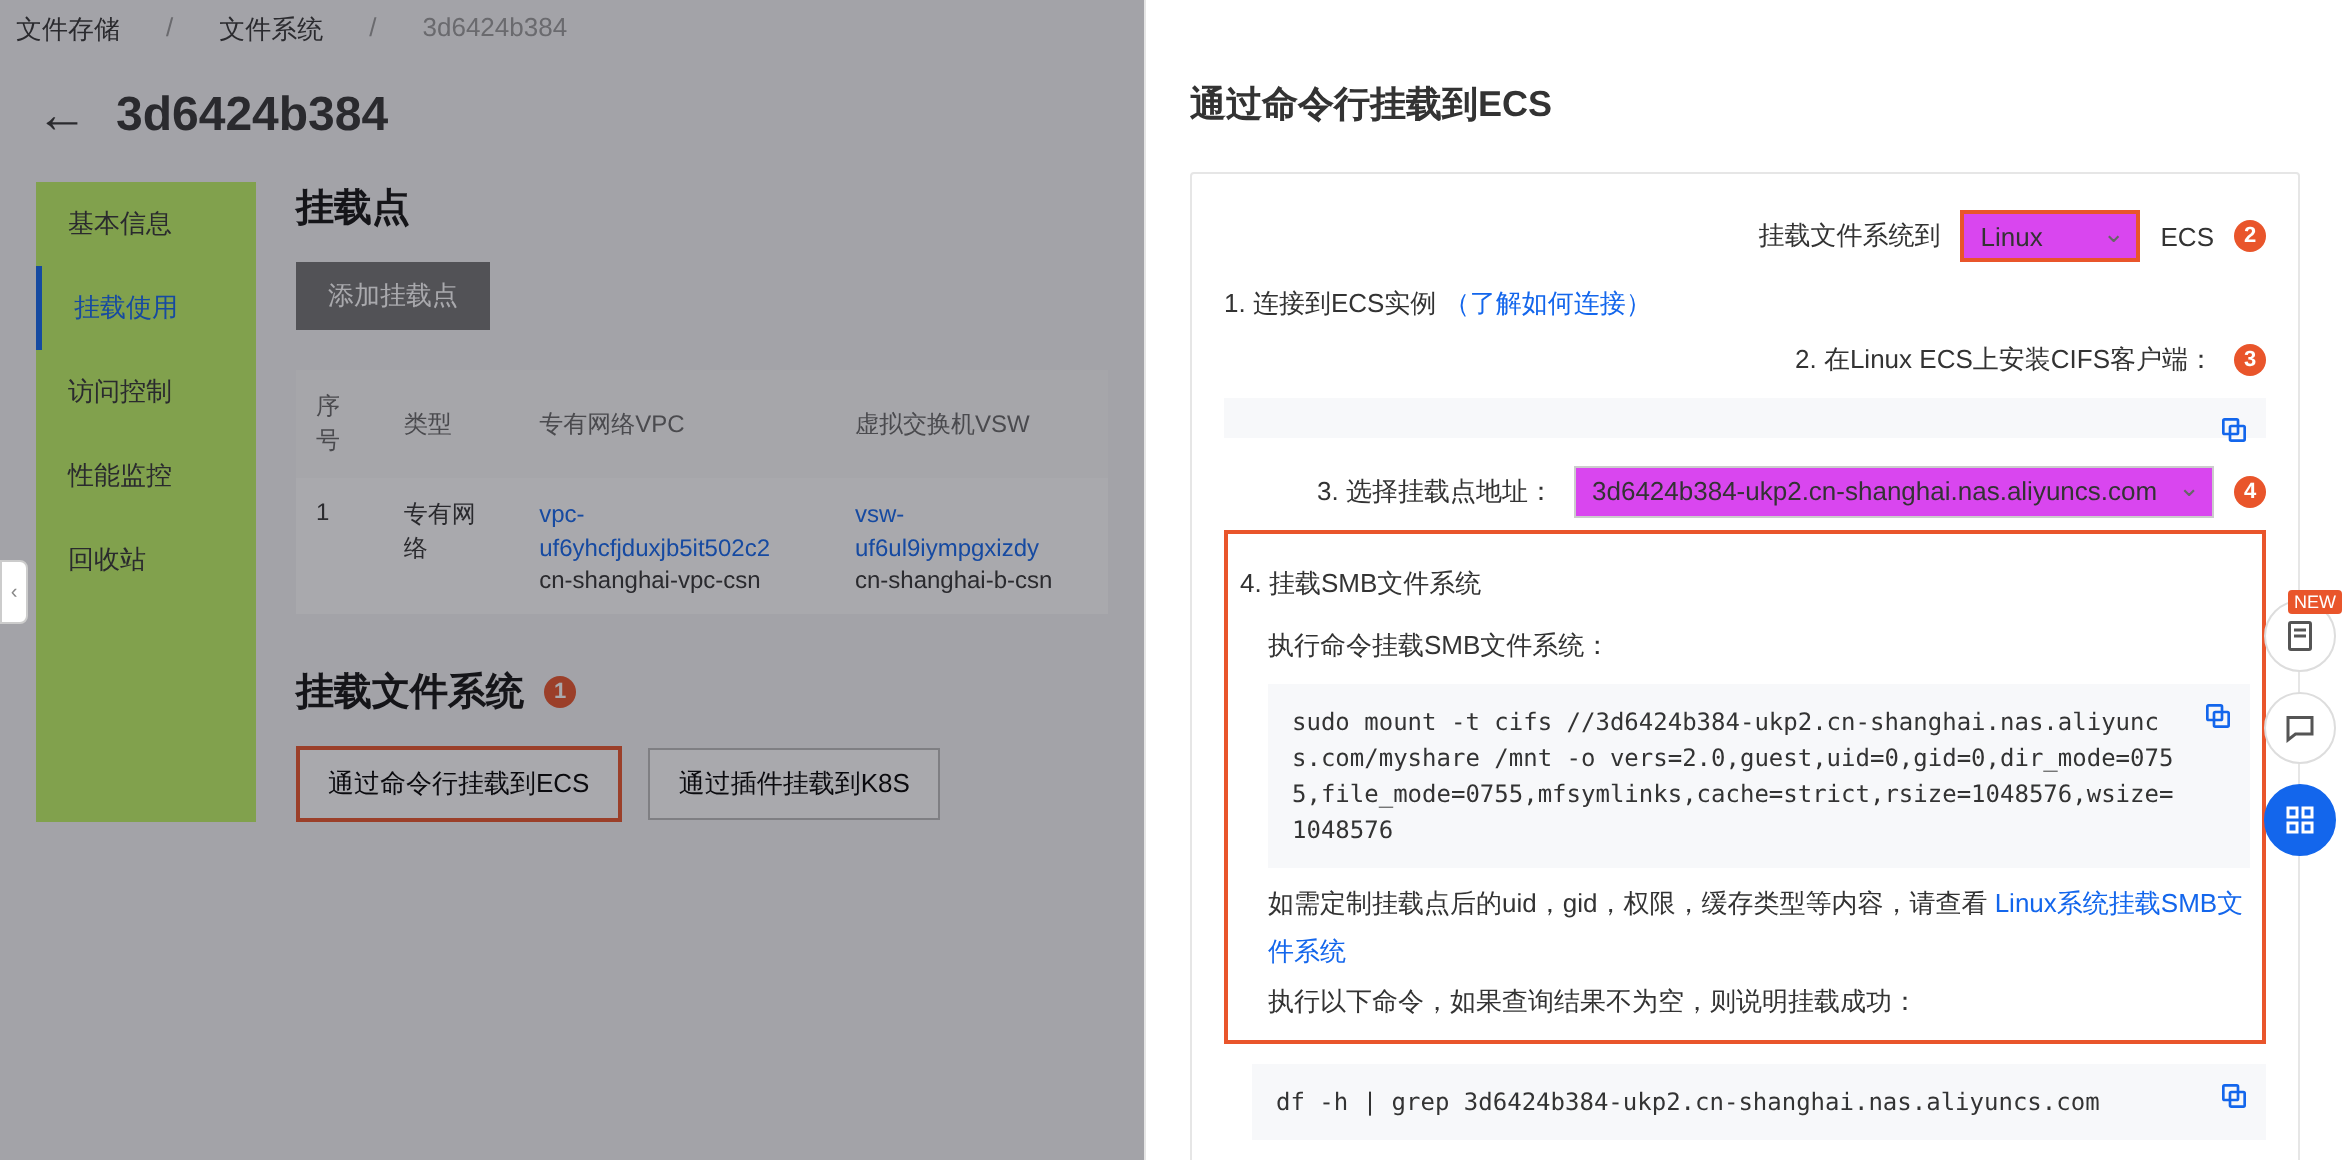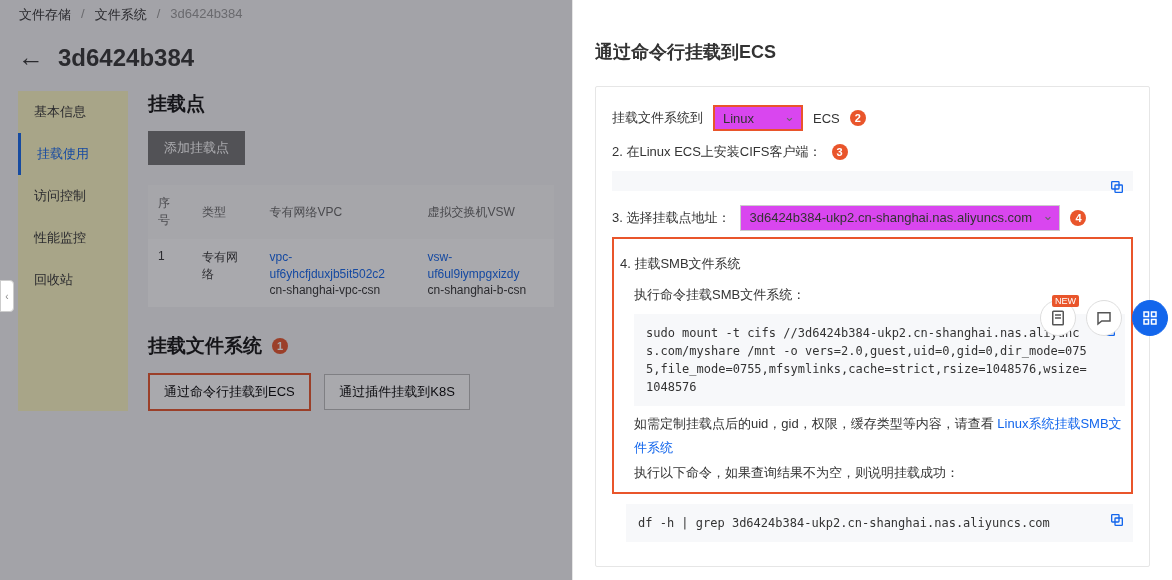--- a/index.html
+++ b/index.html
@@ -2,64 +2,64 @@
 <html><head>
 <meta charset="utf-8">
 <style>
   * { box-sizing: border-box; margin: 0; padding: 0; }
   body { font-family: -apple-system, "Segoe UI", "PingFang SC", "Microsoft YaHei", sans-serif; font-size: 13px; color: #333; background: #fff; width: 1172px; height: 580px; overflow: hidden; position: relative; }
   .page { display: flex; height: 100%; }
 
   
   .left-pane { width: 572px; height: 100%; background: #f5f5f7; position: relative; }
   .overlay { position: absolute; inset: 0; background: rgba(30,30,40,0.38); z-index: 5; pointer-events: none; }
-  .breadcrumb { font-size: 13px; color: #555; display: flex; gap: 10px; padding: 6px 19px; }
+  .breadcrumb { font-size: 13px; color: #555; display: flex; gap: 23px; padding: 6px 8px; }
   .breadcrumb a { color: #333; text-decoration: none; }
   .breadcrumb .sep { color: #999; }
   .breadcrumb .current { color: #999; }
   .title-row { display: flex; align-items: center; gap: 14px; padding: 12px 18px 18px; }
   .back { font-size: 26px; font-weight: 500; cursor: pointer; }
   h1.title { font-size: 24px; font-weight: 600; }
   .content-row { display: flex; gap: 20px; }
-  .side-nav { width: 110px; background: #fef9c3; border-left: 0; }
+  .side-nav { width: 110px; background: #bef264; border-left: 0; }
   .side-nav .item { padding: 12px 16px; font-size: 13px; color: #333; cursor: pointer; }
   .side-nav .item.active { color: #1366ec; border-left: 3px solid #1366ec; font-weight: 500; }
   .main-col { flex: 1; }
   .section-title { font-size: 19px; font-weight: 600; margin-bottom: 14px; color: #111; }
   .btn-primary { background: #737373; color: #fff; border: none; padding: 8px 16px; font-size: 13px; cursor: pointer; }
   .table { margin-top: 20px; width: 100%; border-collapse: collapse; font-size: 12px; background: #fff; }
   .table th { text-align: left; padding: 10px 10px; color: #666; font-weight: 400; background: #fafafa; }
   .table td { padding: 10px 10px; color: #333; vertical-align: top; }
   .table a { color: #1366ec; text-decoration: none; display: block; line-height: 1.4; }
   .section-2 { margin-top: 26px; }
   .section-2-title { display: flex; align-items: center; gap: 10px; }
   .btn-outline { background: #fff; border: 1px solid #bbb; padding: 8px 14px; font-size: 13px; cursor: pointer; margin-right: 10px; }
   .btn-outline.hl { border: 2px solid #e9552b; }
   .marker { display: inline-flex; align-items: center; justify-content: center; width: 16px; height: 16px; border-radius: 50%; background: #e9552b; color: #fff; font-size: 11px; font-weight: 600; }
   .collapse-handle { position: absolute; left: 0; top: 280px; width: 14px; height: 32px; border: 1px solid #ccc; background: #fff; border-radius: 0 4px 4px 0; display: flex; align-items: center; justify-content: center; font-size: 10px; color: #888; z-index: 6; }
 
   
   .drawer { flex: 1; height: 100%; background: #fff; position: relative; z-index: 10; overflow-y: auto; padding: 0 22px 20px; border-left: 1px solid #e5e5e5; }
   .drawer h2 { font-size: 18px; font-weight: 600; padding: 40px 0 22px; }
   .panel { border: 1px solid #e6e6e6; padding: 18px 16px; border-radius: 2px; }
-  .form-row { display: flex; align-items: center; gap: 10px; margin-bottom: 12px; font-size: 13px; flex-wrap: wrap; }
+  .form-row { display: flex; align-items: center; gap: 10px; margin-bottom: 12px; font-size: 13px; flex-wrap: wrap; justify-content: flex-end; }
   .form-row label { color: #333; }
   .select { border: 1px solid #ccc; background: #d946ef; padding: 4px 24px 4px 8px; font-size: 13px; height: 26px; position: relative; min-width: 90px; cursor: pointer; }
   .select::after { content: "⌄"; position: absolute; right: 6px; top: 2px; color: #666; }
   .select.hl { border: 2px solid #e9552b; }
   .select.wide { min-width: 250px; }
   .select.xwide { min-width: 320px; }
   .link { color: #1366ec; text-decoration: none; cursor: pointer; }
   .steps li { list-style: none; margin: 10px 0; font-size: 13px; }
   .codebox { background: #f7f8fa; border: none; padding: 10px 36px 10px 12px; font-family: ui-monospace, Menlo, Consolas, monospace; font-size: 12px; color: #333; position: relative; word-break: break-all; line-height: 1.5; margin: 6px 0; }
   .copy { position: absolute; right: 8px; top: 8px; width: 16px; height: 16px; cursor: pointer; color: #1366ec; }
   .copy svg { width: 16px; height: 16px; }
   .hl-box { border: 2px solid #e9552b; padding: 6px 6px; margin: 4px 0 10px; }
   .sub { margin-left: 14px; font-size: 13px; line-height: 1.9; }
-  .floaters { position: absolute; right: 4px; top: 300px; display: flex; gap: 10px; z-index: 20; }
+  .floaters { position: absolute; right: 4px; top: 300px; display: flex; flex-direction: column; gap: 10px; z-index: 20; }
   .float-btn { width: 36px; height: 36px; border-radius: 50%; background: #fff; border: 1px solid #ddd; display: flex; align-items: center; justify-content: center; color: #555; font-size: 16px; position: relative; }
   .float-btn.primary { background: #1366ec; border-color: #1366ec; color: #fff; }
   .new-tag { position: absolute; top: -6px; right: -4px; background: #e9552b; color: #fff; font-size: 9px; padding: 1px 3px; border-radius: 2px; }
 </style>
 </head>
 <body>
 
 <div class="page">
   <div class="left-pane">
     <div class="overlay"></div>
@@ -136,20 +136,24 @@
 
     <div class="panel">
       <div class="form-row">
         <label>挂载文件系统到</label>
         <div class="select hl">Linux</div>
         <span>ECS</span>
         <span class="marker">2</span>
       </div>
 
       <ul class="steps">
+        <li>
+          <span>1. 连接到ECS实例</span>
+          <a class="link">（了解如何连接）</a>
+        </li>
 
         <li class="form-row" style="margin:10px 0;">
           <span>2. 在Linux ECS上安装CIFS客户端：</span>
           <span class="marker">3</span>
         </li>
 
         <div class="codebox">
           <span class="copy">
             <svg viewBox="0 0 24 24" fill="none" stroke="currentColor" stroke-width="2">
                 <rect x="9" y="9" width="11" height="11" rx="1"></rect>

